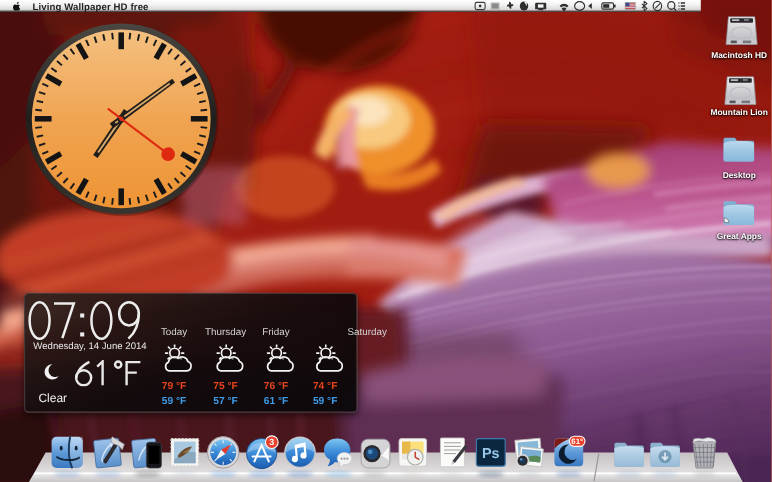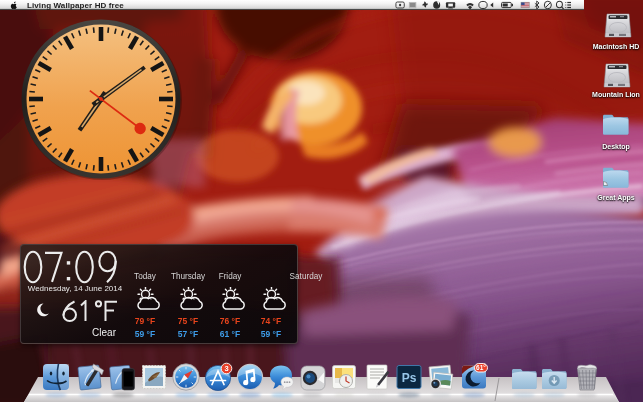--- a/index.html
+++ b/index.html
@@ -10,21 +10,21 @@
  background:linear-gradient(#ffffff,#f4f4f4 40%,#dcdcdc 85%,#bdbdbd);
  border-bottom:1px solid #4a4a4a;box-sizing:border-box;z-index:50;}
 #menubar .title{position:absolute;left:27px;top:1px;font-size:8px;font-weight:bold;color:#222;letter-spacing:0.1px;}
 #clock{position:absolute;left:21px;top:19px;z-index:10;}
 #weather{position:absolute;left:20px;top:244px;width:278px;height:100px;z-index:10;
  background:linear-gradient(155deg, rgba(48,32,28,0.93), rgba(16,10,12,0.94) 55%, rgba(10,8,10,0.95));
  border-radius:4px;border:1px solid rgba(110,95,95,0.55);box-sizing:border-box;
  box-shadow:0 2px 5px rgba(0,0,0,0.5);}
 .wtext{position:absolute;z-index:12;}
 .date{left:22px;top:284px;width:106px;text-align:center;font-size:8px;color:#e8e8e8;}
-.clear{left:46px;top:327px;width:70px;text-align:right;font-size:10px;color:#f0f0f0;}
+.clear{left:32px;top:327px;width:70px;text-align:left;font-size:10px;color:#f0f0f0;}
 .city{left:162px;top:249px;width:100px;text-align:center;font-size:10.5px;color:#e4e4e4;}
 .day{top:272px;width:60px;text-align:center;font-size:8.2px;color:#d6d6d6;}
 .t1{top:315.5px;width:60px;text-align:center;font-size:8.5px;font-weight:bold;color:#e8441c;}
 .t2{top:328.5px;width:60px;text-align:center;font-size:8.5px;font-weight:bold;color:#3e9ce8;}
 .dlabel{left:578px;width:76px;text-align:center;font-size:7px;font-weight:bold;color:#fff;
  text-shadow:0 1px 1.5px rgba(0,0,0,0.95),0 0 2px rgba(0,0,0,0.8);z-index:8;}
 </style>
 </head>
 <body>
 <div id="screen">

